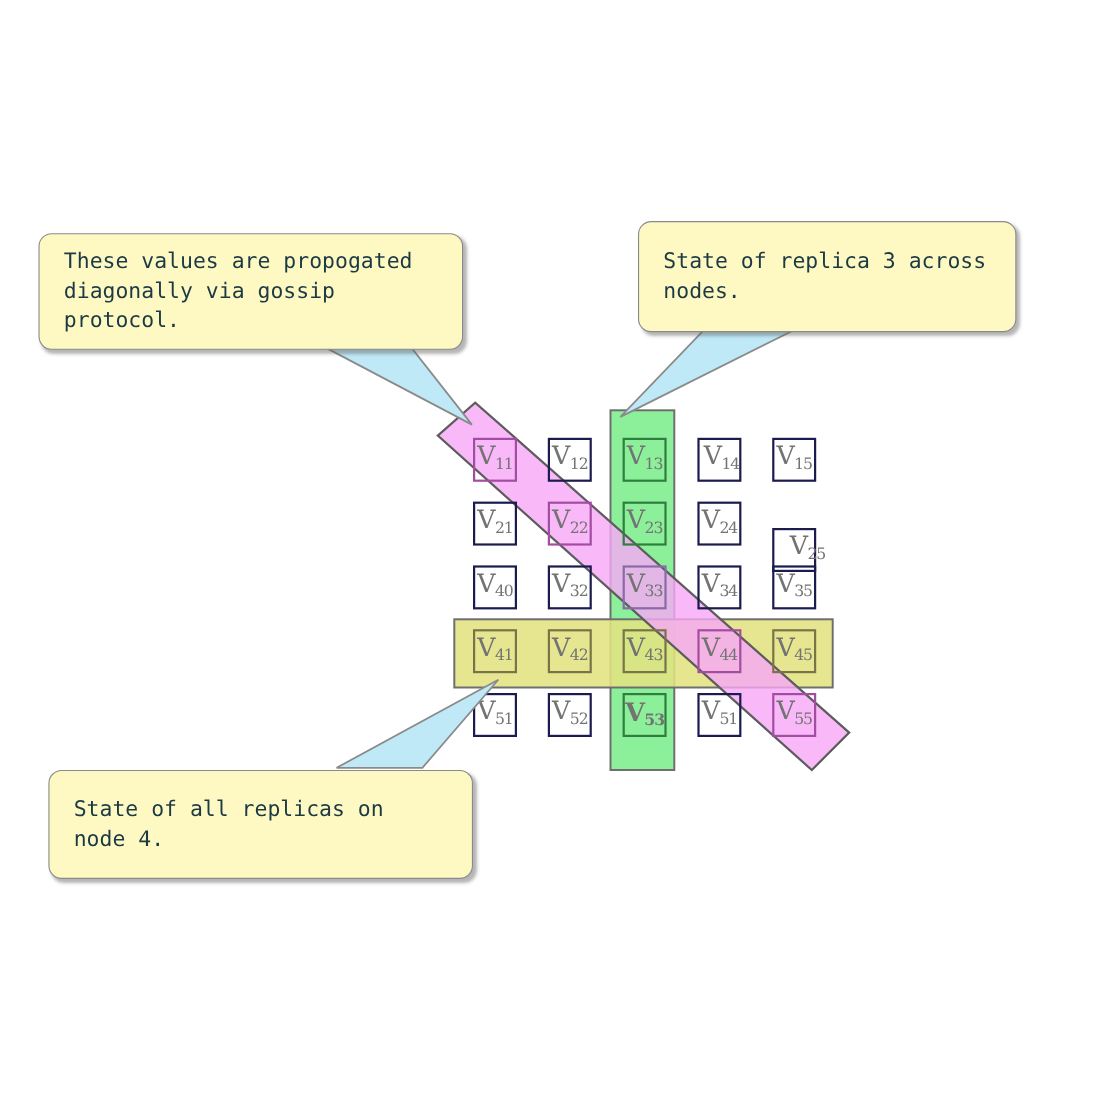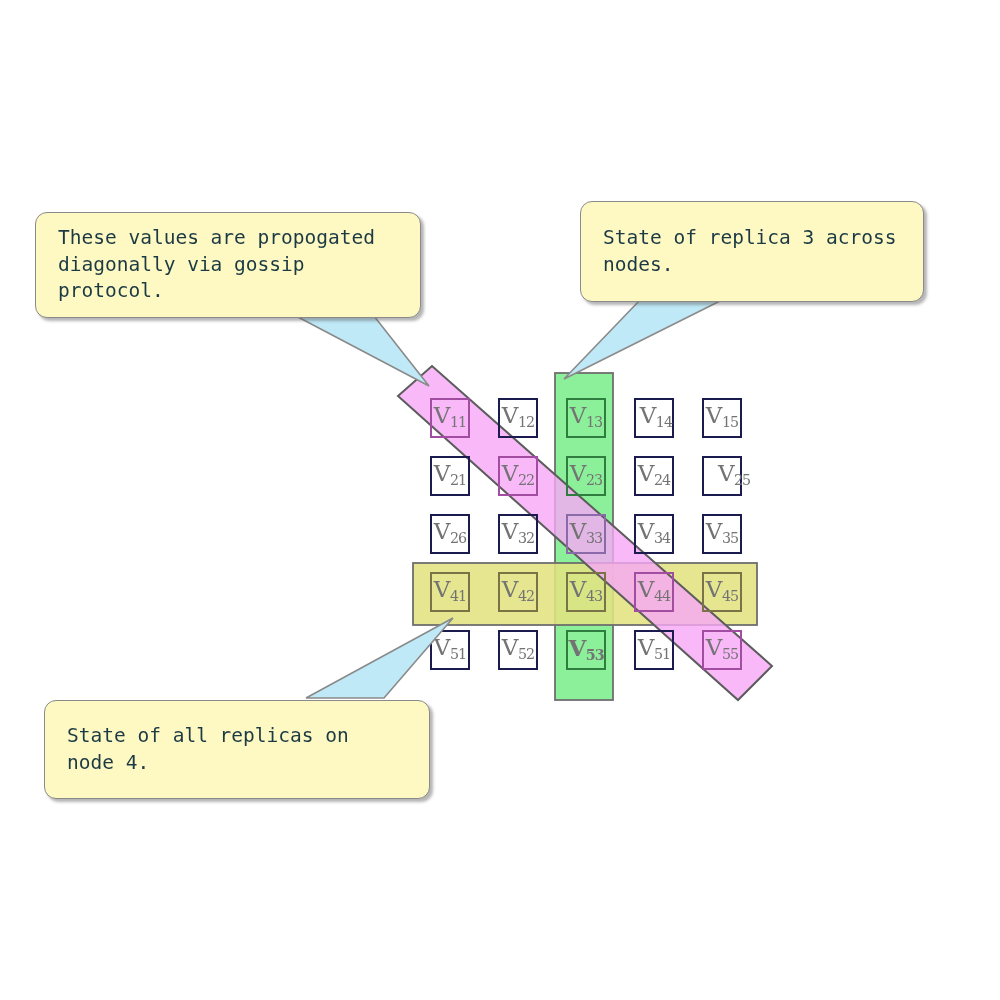--- a/index.html
+++ b/index.html
@@ -131,25 +131,25 @@
       </div>
       <div class="cell hl-pink" style="left: 498px; top: 456px;">
         <span class="cell-label"><span>V</span><sub>22</sub></span>
       </div>
       <div class="cell hl-green" style="left: 566px; top: 456px;">
         <span class="cell-label"><span>V</span><sub>23</sub></span>
       </div>
       <div class="cell" style="left: 634px; top: 456px;">
         <span class="cell-label"><span>V</span><sub>24</sub></span>
       </div>
-      <div class="cell" style="left: 702px; top: 456px; padding-left: 24px;">
+      <div class="cell" style="left: 702px; top: 480px; padding-left: 24px;">
         <span class="cell-label"><span>V</span><sub>25</sub></span>
       </div>
       <div class="cell" style="left: 430px; top: 514px;">
-        <span class="cell-label"><span>V</span><sub>26</sub></span>
+        <span class="cell-label"><span>V</span><sub>40</sub></span>
       </div>
       <div class="cell" style="left: 498px; top: 514px;">
         <span class="cell-label"><span>V</span><sub>32</sub></span>
       </div>
       <div class="cell hl-purple" style="left: 566px; top: 514px;">
         <span class="cell-label"><span>V</span><sub>33</sub></span>
       </div>
       <div class="cell" style="left: 634px; top: 514px;">
         <span class="cell-label"><span>V</span><sub>34</sub></span>
       </div>

